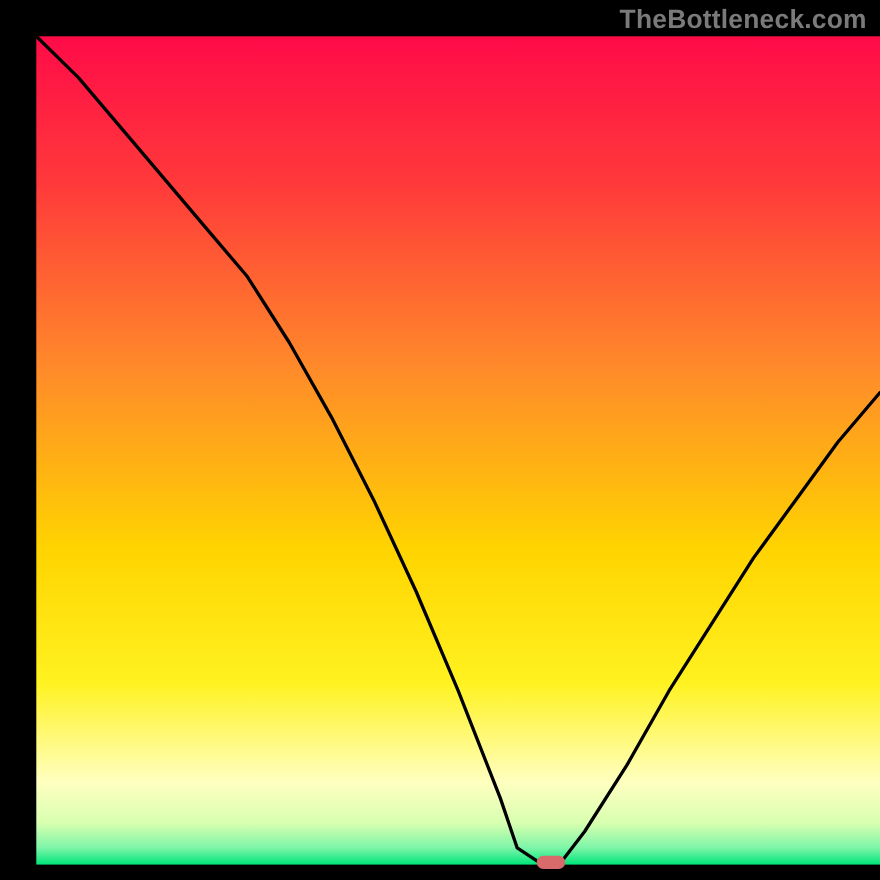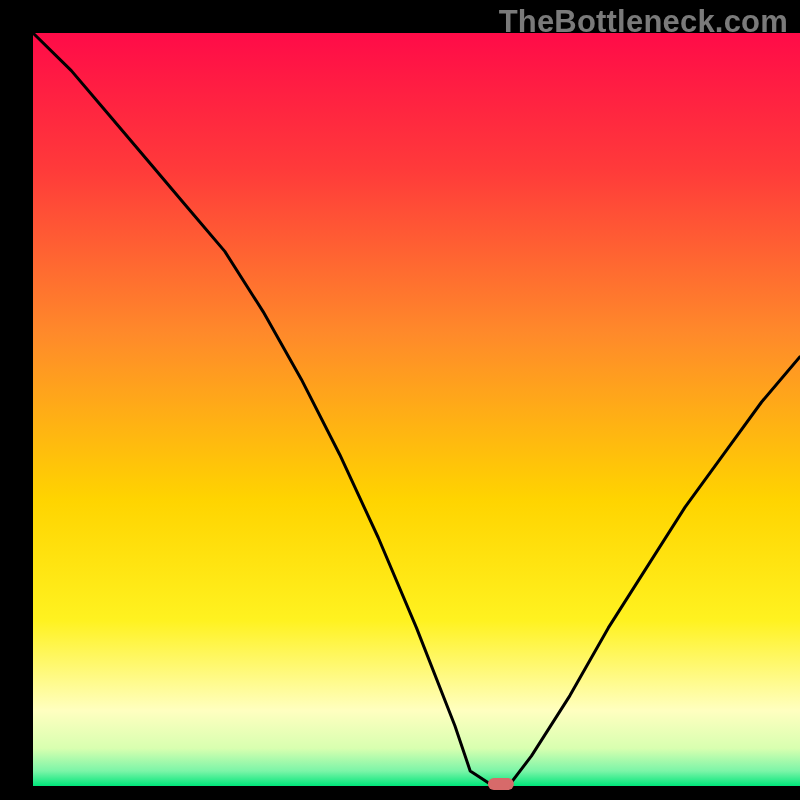--- a/index.html
+++ b/index.html
@@ -13,21 +13,21 @@
   .container {
     position: relative;
     width: 800px;
     height: 800px;
   }
   .watermark {
     position: absolute;
     top: 4px;
     right: 12px;
     font-family: Arial, Helvetica, sans-serif;
-    font-size: 31px;
+    font-size: 24px;
     font-weight: bold;
     color: #7a7a7a;
     letter-spacing: 0.2px;
     z-index: 10;
   }
   svg {
     position: absolute;
     top: 0;
     left: 0;
   }

